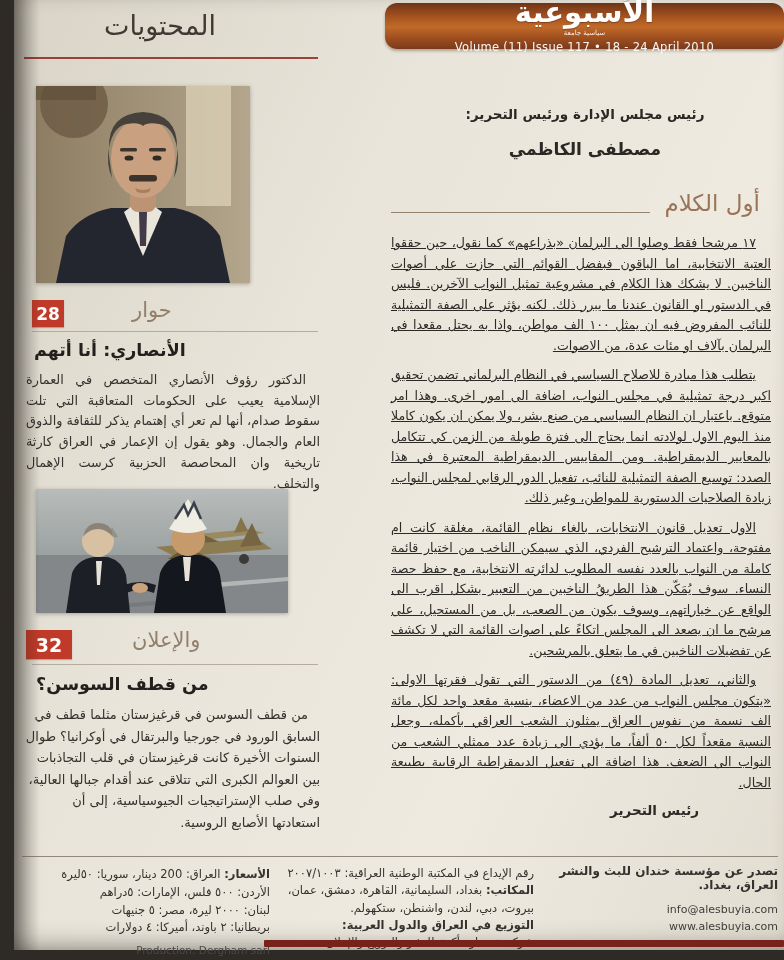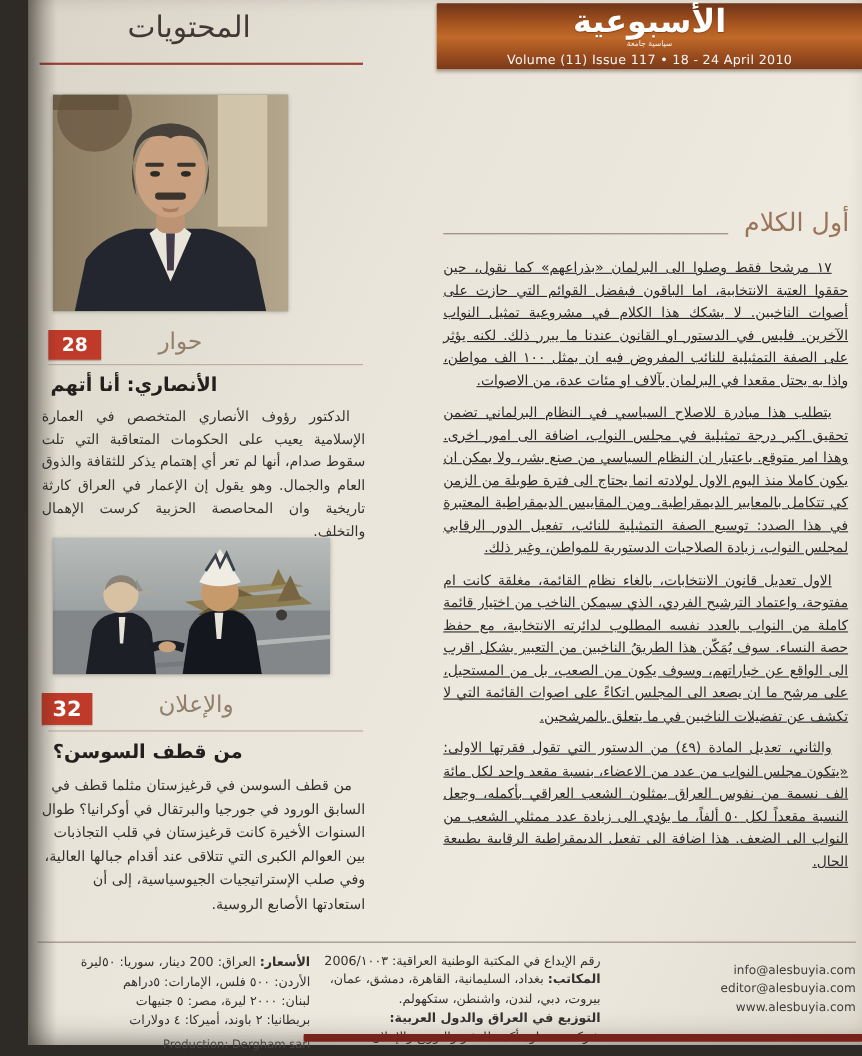--- a/index.html
+++ b/index.html
@@ -5,29 +5,28 @@
   html,body{margin:0;padding:0;}
   body{
     width:784px;height:960px;overflow:hidden;position:relative;
     background:#2e2b27;
     font-family:"DejaVu Sans",sans-serif;
   }
   .paper{
     position:absolute;left:14px;top:0;right:0;bottom:10px;
     background:linear-gradient(115deg,#d9d4c7 0%,#e8e4d9 35%,#eeeae0 68%,#e2ddd1 100%);
     box-shadow:inset 14px 0 22px -12px rgba(40,35,30,.55), inset 0 -18px 26px -16px rgba(40,35,30,.45);
-    margin-left:12px;
   }
   .shadow-left{position:absolute;left:0;top:0;bottom:0;width:26px;
     background:linear-gradient(90deg,rgba(30,25,20,.35),rgba(30,25,20,0));pointer-events:none;}
   
   .contents-title{position:absolute;left:20px;top:10px;width:252px;text-align:center;
     font-size:27px;color:#3f3833;direction:rtl;}
   .contents-underline{position:absolute;left:10px;top:57px;width:294px;height:2px;background:#8e261d;opacity:.85;}
-  .banner{position:absolute;left:371px;right:0;top:3px;height:60px;border-radius:1px;
+  .banner{position:absolute;left:371px;right:0;top:3px;height:46px;border-radius:12px;
     background:linear-gradient(180deg,#6e3418 0%,#a8551f 32%,#c06a2a 52%,#9c4d1e 78%,#7a3a1a 100%);
     display:flex;flex-direction:column;align-items:center;justify-content:center;color:#fff;
     box-shadow:0 2px 3px rgba(60,40,20,.35);}
   .banner .logo{font-size:29px;font-weight:bold;line-height:1;direction:rtl;text-shadow:0 1px 1px rgba(60,30,10,.4);}
   .banner .tagline{font-size:7px;letter-spacing:3px;margin-top:2px;direction:rtl;opacity:.9;}
   .banner .issue{font-size:11.5px;margin-top:3px;letter-spacing:.3px;opacity:.95;}
   
   .photo{position:absolute;box-shadow:0 1px 4px rgba(50,45,38,.35);overflow:hidden;background:#999;}
   .photo svg{display:block;width:100%;height:100%;}
   .sec-badge{position:absolute;background:#bf3a28;color:#fdfdfb;font-weight:bold;
@@ -35,21 +34,21 @@
   .sec-word{position:absolute;color:#92806c;direction:rtl;white-space:nowrap;}
   .sec-line{position:absolute;height:1px;background:#b4ac9e;}
   .toc-title{position:absolute;font-weight:bold;color:#221f1c;direction:rtl;white-space:nowrap;}
   .toc-summary{position:absolute;direction:rtl;color:#35322e;}
   .just{text-align:justify;text-align-last:right;}
   .ralign{text-align:right;}
   
   .editor-block{position:absolute;left:400px;top:106px;width:342px;text-align:center;direction:rtl;color:#2a2825;}
   .editor-role{font-size:13.5px;font-weight:bold;}
   .editor-name{font-size:17px;font-weight:bold;margin-top:17px;}
-  .firstwords{position:absolute;left:377px;right:12px;top:190px;display:flex;direction:rtl;align-items:flex-end;}
+  .firstwords{position:absolute;left:377px;right:24px;top:190px;display:flex;direction:rtl;align-items:flex-end;}
   .firstwords .fw-text{font-size:23px;color:#9a7458;white-space:nowrap;line-height:1.2;}
   .firstwords .fw-line{flex:1;border-bottom:1px solid #93836f;margin:0 14px 5px 0;}
   .editorial{position:absolute;left:377px;right:13px;top:233px;direction:rtl;color:#2c2a27;}
   .editorial p{margin:0 0 9px;font-size:12.6px;line-height:1.63;text-align:justify;text-align-last:right;text-indent:15px;text-decoration:underline;}
   .signature{font-size:13.5px;font-weight:bold;text-align:right;padding-left:0;padding-right:72px;margin-top:6px;direction:rtl;}
   
   .footer-rule{position:absolute;left:8px;right:6px;top:856px;height:1px;background:#8f897c;}
   .footer{position:absolute;left:8px;right:6px;top:864px;height:86px;font-size:11.5px;color:#34322e;}
   .fz{position:absolute;direction:rtl;}
   .fz-right{right:0;top:0;width:252px;text-align:right;}
@@ -107,21 +106,21 @@
       <rect x="84" y="62" width="17" height="3.5" rx="1.5" fill="#3a342d"></rect>
       <rect x="113" y="62" width="17" height="3.5" rx="1.5" fill="#3a342d"></rect>
       <ellipse cx="93" cy="72" rx="4.5" ry="2.6" fill="#2e2a24"></ellipse>
       <ellipse cx="121" cy="72" rx="4.5" ry="2.6" fill="#2e2a24"></ellipse>
 
       <rect x="93" y="89" width="28" height="6.5" rx="3" fill="#3c342c"></rect>
       <path d="M99 102 Q107 106 115 102 L113 106 Q107 108 101 106 Z" fill="#a87e5f"></path>
     </svg>
   </div>
 
-  <div class="sec-badge" style="left:18px;top:300px;width:48px;height:27px;font-size:17px;">
+  <div class="sec-badge" style="left:18px;top:300px;width:32px;height:27px;font-size:17px;">
     <span>28</span>
   </div>
   <div class="sec-word" style="left:118px;top:298px;font-size:21px;">حوار</div>
   <div class="sec-line" style="left:18px;top:331px;width:286px;"></div>
 
   <div class="toc-title" style="left:20px;top:340px;font-size:17.5px;">الأنصاري: أنا أتهم</div>
   <div class="toc-summary just" style="left:12px;top:370px;width:294px;font-size:12.8px;line-height:1.62;text-indent:14px;">الدكتور رؤوف الأنصاري المتخصص في العمارة الإسلامية يعيب على الحكومات المتعاقبة التي تلت سقوط صدام، أنها لم تعر أي إهتمام يذكر للثقافة والذوق العام والجمال. وهو يقول إن الإعمار في العراق كارثة تاريخية وان المحاصصة الحزبية كرست الإهمال والتخلف.</div>
 
   <div class="photo" style="left:22px;top:489px;width:252px;height:124px;">
     <svg viewBox="0 0 252 124">
@@ -168,47 +167,52 @@
 
   <div class="sec-badge" style="left:12px;top:630px;width:46px;height:29px;font-size:19px;">
     <span>32</span>
   </div>
   <div class="sec-word" style="left:118px;top:628px;font-size:21px;">والإعلان</div>
   <div class="sec-line" style="left:18px;top:664px;width:286px;"></div>
 
   <div class="toc-title" style="left:22px;top:674px;font-size:17.5px;">من قطف السوسن؟</div>
   <div class="toc-summary ralign" style="left:10px;top:704px;width:296px;font-size:13px;line-height:1.66;text-indent:12px;">من قطف السوسن في قرغيزستان مثلما قطف في السابق الورود في جورجيا والبرتقال في أوكرانيا؟ طوال السنوات الأخيرة كانت قرغيزستان في قلب التجاذبات بين العوالم الكبرى التي تتلاقى عند أقدام جبالها العالية، وفي صلب الإستراتيجيات الجيوسياسية، إلى أن استعادتها الأصابع الروسية.</div>
 
+  <div class="editor-block">
+    <div class="editor-role">رئيس مجلس الإدارة ورئيس التحرير:</div>
+    <div class="editor-name">مصطفى الكاظمي</div>
+  </div>
 
   <div class="firstwords">
     <span class="fw-text">أول الكلام</span>
     <span class="fw-line"></span>
   </div>
 
   <div class="editorial">
     <p>١٧ مرشحا فقط وصلوا الى البرلمان «بذراعهم» كما نقول، حين حققوا العتبة الانتخابية، اما الباقون فبفضل القوائم التي حازت على أصوات الناخبين. لا يشكك هذا الكلام في مشروعية تمثيل النواب الآخرين. فليس في الدستور او القانون عندنا ما يبرر ذلك. لكنه يؤثر على الصفة التمثيلية للنائب المفروض فيه ان يمثل ١٠٠ الف مواطن، واذا به يحتل مقعدا في البرلمان بآلاف او مئات عدة، من الاصوات.</p>
     <p>يتطلب هذا مبادرة للاصلاح السياسي في النظام البرلماني تضمن تحقيق اكبر درجة تمثيلية في مجلس النواب، اضافة الى امور اخرى. وهذا امر متوقع. باعتبار ان النظام السياسي من صنع بشر، ولا يمكن ان يكون كاملا منذ اليوم الاول لولادته انما يحتاج الى فترة طويلة من الزمن كي تتكامل بالمعايير الديمقراطية. ومن المقاييس الديمقراطية المعتبرة في هذا الصدد: توسيع الصفة التمثيلية للنائب، تفعيل الدور الرقابي لمجلس النواب، زيادة الصلاحيات الدستورية للمواطن، وغير ذلك.</p>
     <p>الاول تعديل قانون الانتخابات، بالغاء نظام القائمة، مغلقة كانت ام مفتوحة، واعتماد الترشيح الفردي، الذي سيمكن الناخب من اختيار قائمة كاملة من النواب بالعدد نفسه المطلوب لدائرته الانتخابية، مع حفظ حصة النساء. سوف يُمَكّن هذا الطريقُ الناخبين من التعبير بشكل اقرب الى الواقع عن خياراتهم، وسوف يكون من الصعب، بل من المستحيل، على مرشح ما ان يصعد الى المجلس اتكاءً على اصوات القائمة التي لا تكشف عن تفضيلات الناخبين في ما يتعلق بالمرشحين.</p>
     <p>والثاني، تعديل المادة (٤٩) من الدستور التي تقول فقرتها الاولى: «يتكون مجلس النواب من عدد من الاعضاء، بنسبة مقعد واحد لكل مائة الف نسمة من نفوس العراق يمثلون الشعب العراقي بأكمله، وجعل النسبة مقعداً لكل ٥٠ ألفاً، ما يؤدي الى زيادة عدد ممثلي الشعب من النواب الى الضعف. هذا اضافة الى تفعيل الديمقراطية الرقابية بطبيعة الحال.</p>
+    <div class="signature">رئيس التحرير</div>
   </div>
 
   <div class="footer-rule"></div>
 
   <div class="footer">
     <div class="fz fz-right">
+      <div class="publisher">تصدر عن مؤسسة خندان للبث والنشر العراق، بغداد.</div>
       <div class="emails">
         <div>info@alesbuyia.com</div>
-        <div>editor@alesbuyia.com</div>
         <div>www.alesbuyia.com</div>
       </div>
 
     </div>
 
     <div class="fz fz-mid">
-      <div>رقم الإيداع في المكتبة الوطنية العراقية: 2006/١٠٠٣</div>
+      <div>رقم الإيداع في المكتبة الوطنية العراقية: ٢٠٠٧/١٠٠٣</div>
       <div>
         <span class="blabel">المكاتب:</span>
         <span>بغداد، السليمانية، القاهرة، دمشق، عمان، بيروت، دبي، لندن، واشنطن، ستكهولم.</span>
       </div>
       <div class="blabel">التوزيع في العراق والدول العربية:</div>
       <div>شركة «حضارة أكد» للنشر والتوزيع والإعلان.</div>
     </div>
 
     <div class="fz fz-left">
       <div>

